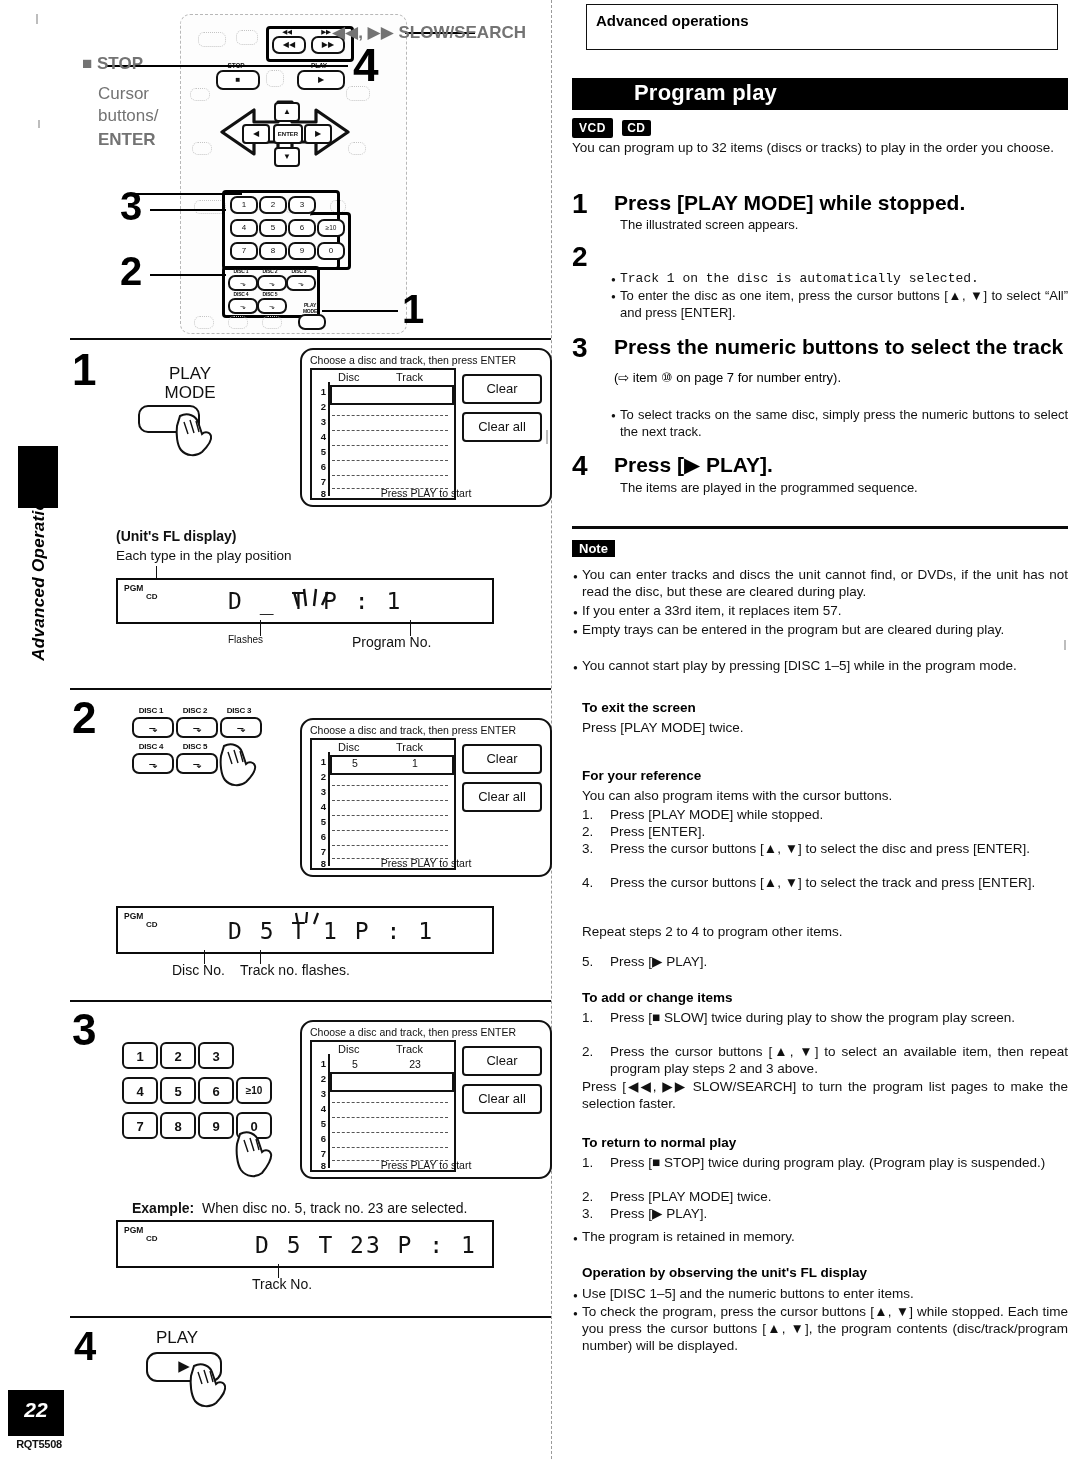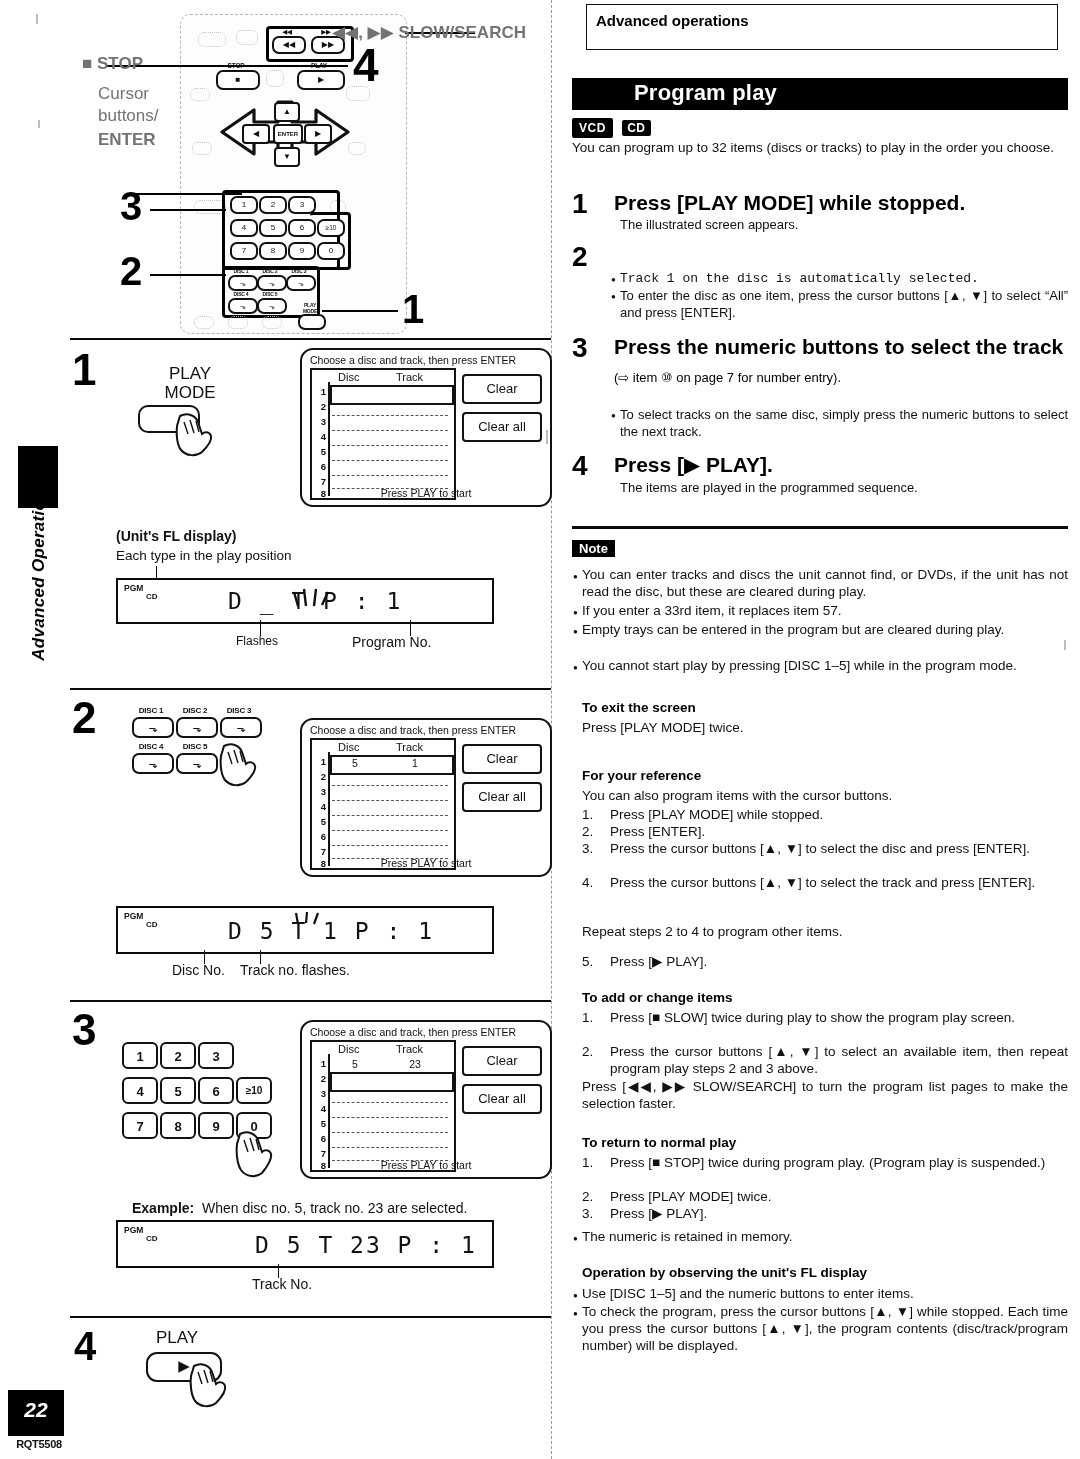--- a/index.html
+++ b/index.html
@@ -327,21 +327,21 @@
 
     <div class="fl" style="left:46px;top:578px;width:374px;height:42px;">
       <div class="fl-pgm">PGM</div>
       <div class="fl-cd">CD</div>
       <div class="fl-seg" style="left:110px;top:8px;">D _   T         P : 1</div>
       <svg style="position:absolute;left:174px;top:6px;" width="42" height="24">
         <path d="M6 20 L2 6 M14 20 L12 3 M22 20 L24 3 M30 19 L36 6" stroke="#111" stroke-width="2.4" fill="none"></path>
       </svg>
     </div>
     <div class="tick" style="left:190px;top:620px;height:16px;"></div>
-    <div class="smalllbl" style="left:166px;top:634px;font-size:12px;">Flashes</div>
+    <div class="smalllbl" style="left:158px;top:634px;font-size:10px;">Flashes</div>
     <div class="tick" style="left:340px;top:620px;height:16px;"></div>
     <div class="smalllbl" style="left:282px;top:634px;font-size:14px;">Program No.</div>
 
     <div class="step-rule" style="top:688px;"></div>
     <div class="bignum" style="left:2px;top:696px;font-size:44px;">2</div>
 
     <div style="position:absolute;left:58px;top:706px;width:130px;height:70px;">
       <div class="rbtn-lbl" style="left:2px;top:0;width:42px;font-size:8px;">DISC 1</div>
       <div class="rbtn-lbl" style="left:46px;top:0;width:42px;font-size:8px;">DISC 2</div>
       <div class="rbtn-lbl" style="left:90px;top:0;width:42px;font-size:8px;">DISC 3</div>
@@ -599,21 +599,21 @@
         <span class="t">Press [■ STOP] twice during program play. (Program play is suspended.)</span>
     </div>
     <div class="oli" style="top:1188px;">
       <span class="n">2.</span>
         <span class="t">Press [PLAY MODE] twice.</span>
     </div>
     <div class="oli" style="top:1205px;">
       <span class="n">3.</span>
         <span class="t">Press [▶ PLAY].</span>
     </div>
-    <div class="nbul" style="top:1228px;">The numeric is retained in memory.</div>
+    <div class="nbul" style="top:1228px;">The program is retained in memory.</div>
 
     <div class="sect-h" style="top:1265px;">Operation by observing the unit's FL display</div>
     <div class="nbul" style="top:1285px;">Use [DISC 1–5] and the numeric buttons to enter items.</div>
     <div class="nbul" style="top:1303px;">To check the program, press the cursor buttons [▲, ▼] while stopped. Each time you press the cursor buttons [▲, ▼], the program contents (disc/track/program number) will be displayed.</div>
   </div>
 
   <div id="pg-badge"></div>
   <div id="pg-num">22</div>
   <div id="pg-code">RQT5508</div>
 

